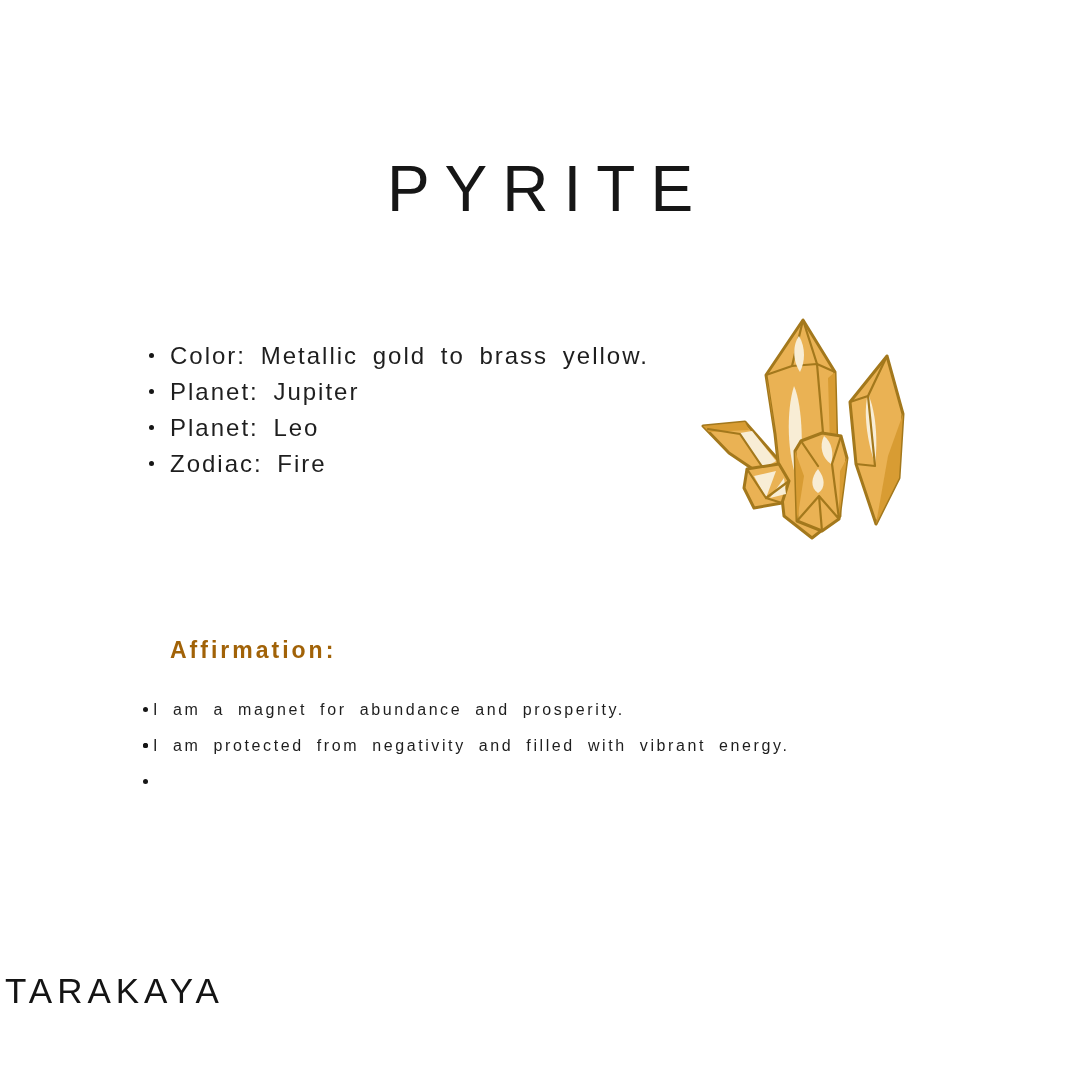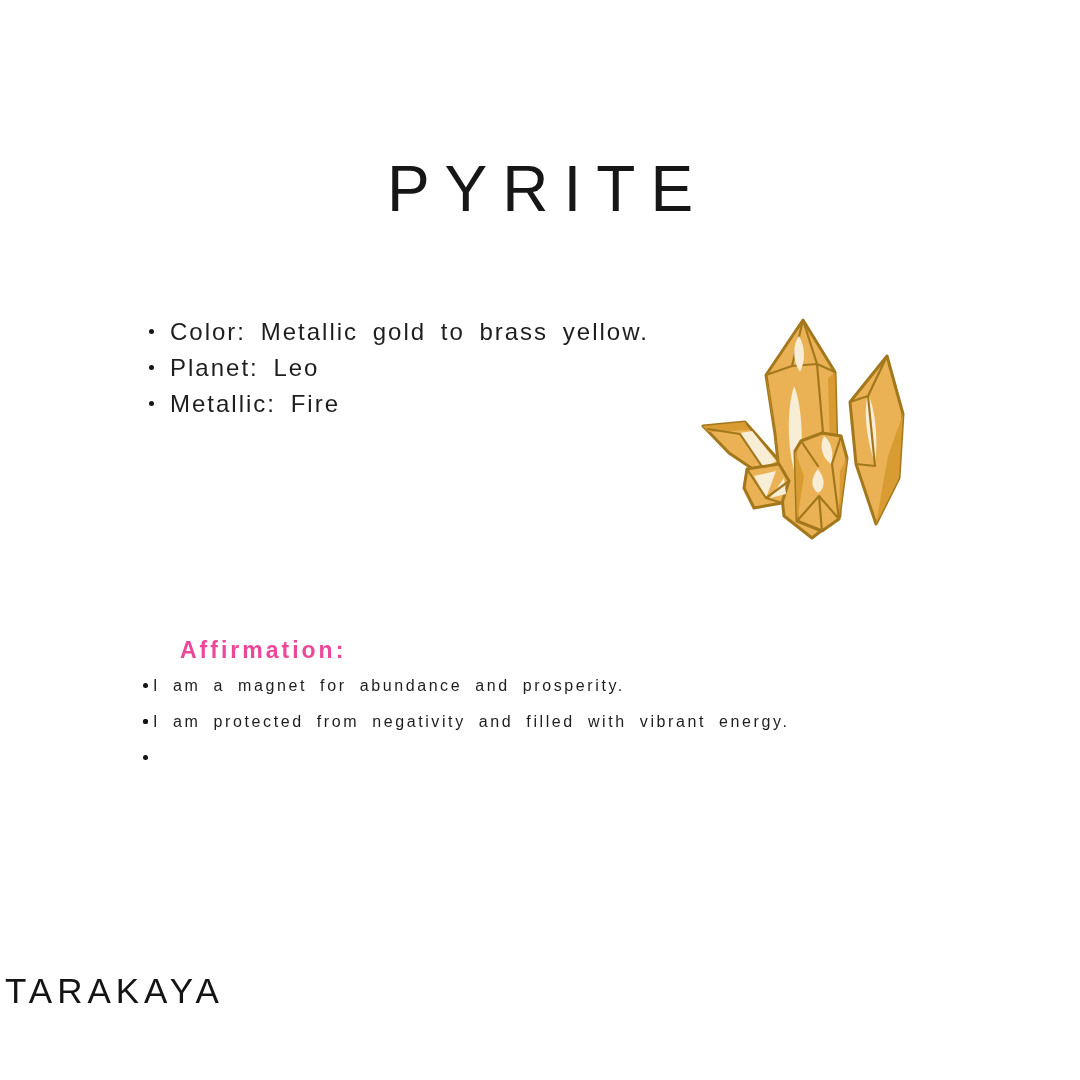--- a/index.html
+++ b/index.html
@@ -17,39 +17,39 @@
     font-family:"Liberation Sans",sans-serif;color:var(--text);
   }
   .canvas{position:absolute;inset:0;}
 
   .title{
     position:absolute;top:140px;left:0;width:100%;
     text-align:center;font-size:64px;font-weight:300;
     letter-spacing:15px;text-indent:15px;color:#161616;margin-top:12px;
   }
 
-  ul{list-style:none;}
+  ul{list-style:none;margin-top:24px;}
   .props{
     position:absolute;left:149px;top:314px;
     font-size:24px;line-height:36px;letter-spacing:2px;word-spacing:6px;
   }
   .props li{position:relative;padding-left:21px;}
   .affirm-list{
     position:absolute;left:143px;top:668px;width:792px;
     font-size:16px;line-height:36px;letter-spacing:2.6px;word-spacing:6px;
   }
   .affirm-list li{position:relative;padding-left:10px;}
   .dot{
     position:absolute;left:0;top:15px;width:5px;height:5px;
     border-radius:50%;background:#161616;
   }
 
   .affirm-heading{
     position:absolute;left:170px;top:637px;
-    font-size:23px;font-weight:bold;letter-spacing:3px;color:#ec4899;margin-left:10px;
+    font-size:23px;font-weight:bold;letter-spacing:3px;color:#a16207;
   }
 
   .brand{
     position:absolute;top:971px;left:0;width:100%;
     text-align:left;font-size:35px;font-weight:300;
     letter-spacing:5px;text-indent:5px;color:#141414;
   }
 
   .crystal{position:absolute;left:692px;top:306px;width:228px;height:238px;}
   .crystal svg{width:100%;height:100%;display:block;}
@@ -65,29 +65,33 @@
 
   <h1 class="title">PYRITE</h1>
 
   <ul class="props">
 
       <li>
         <span class="dot"></span>
         <span>Color: Metallic gold to brass yellow.</span>
       </li>
 
+      <li>
+        <span class="dot"></span>
+        <span>Planet: Jupiter</span>
+      </li>
 
       <li>
         <span class="dot"></span>
         <span>Planet: Leo</span>
       </li>
 
       <li>
         <span class="dot"></span>
-        <span>Metallic: Fire</span>
+        <span>Zodiac: Fire</span>
       </li>
     </ul>
 
   <div class="crystal">
     <svg viewBox="0 0 228 238">
 
       <g>
         <polygon class="c-main" points="11,120 53,116 90,158 80,176 37,147"></polygon>
         <polygon class="c-dark" points="11,120 53,116 57,124 17,126"></polygon>
         <polygon class="c-cream" points="48,127 60,125 84,155 71,163"></polygon>

